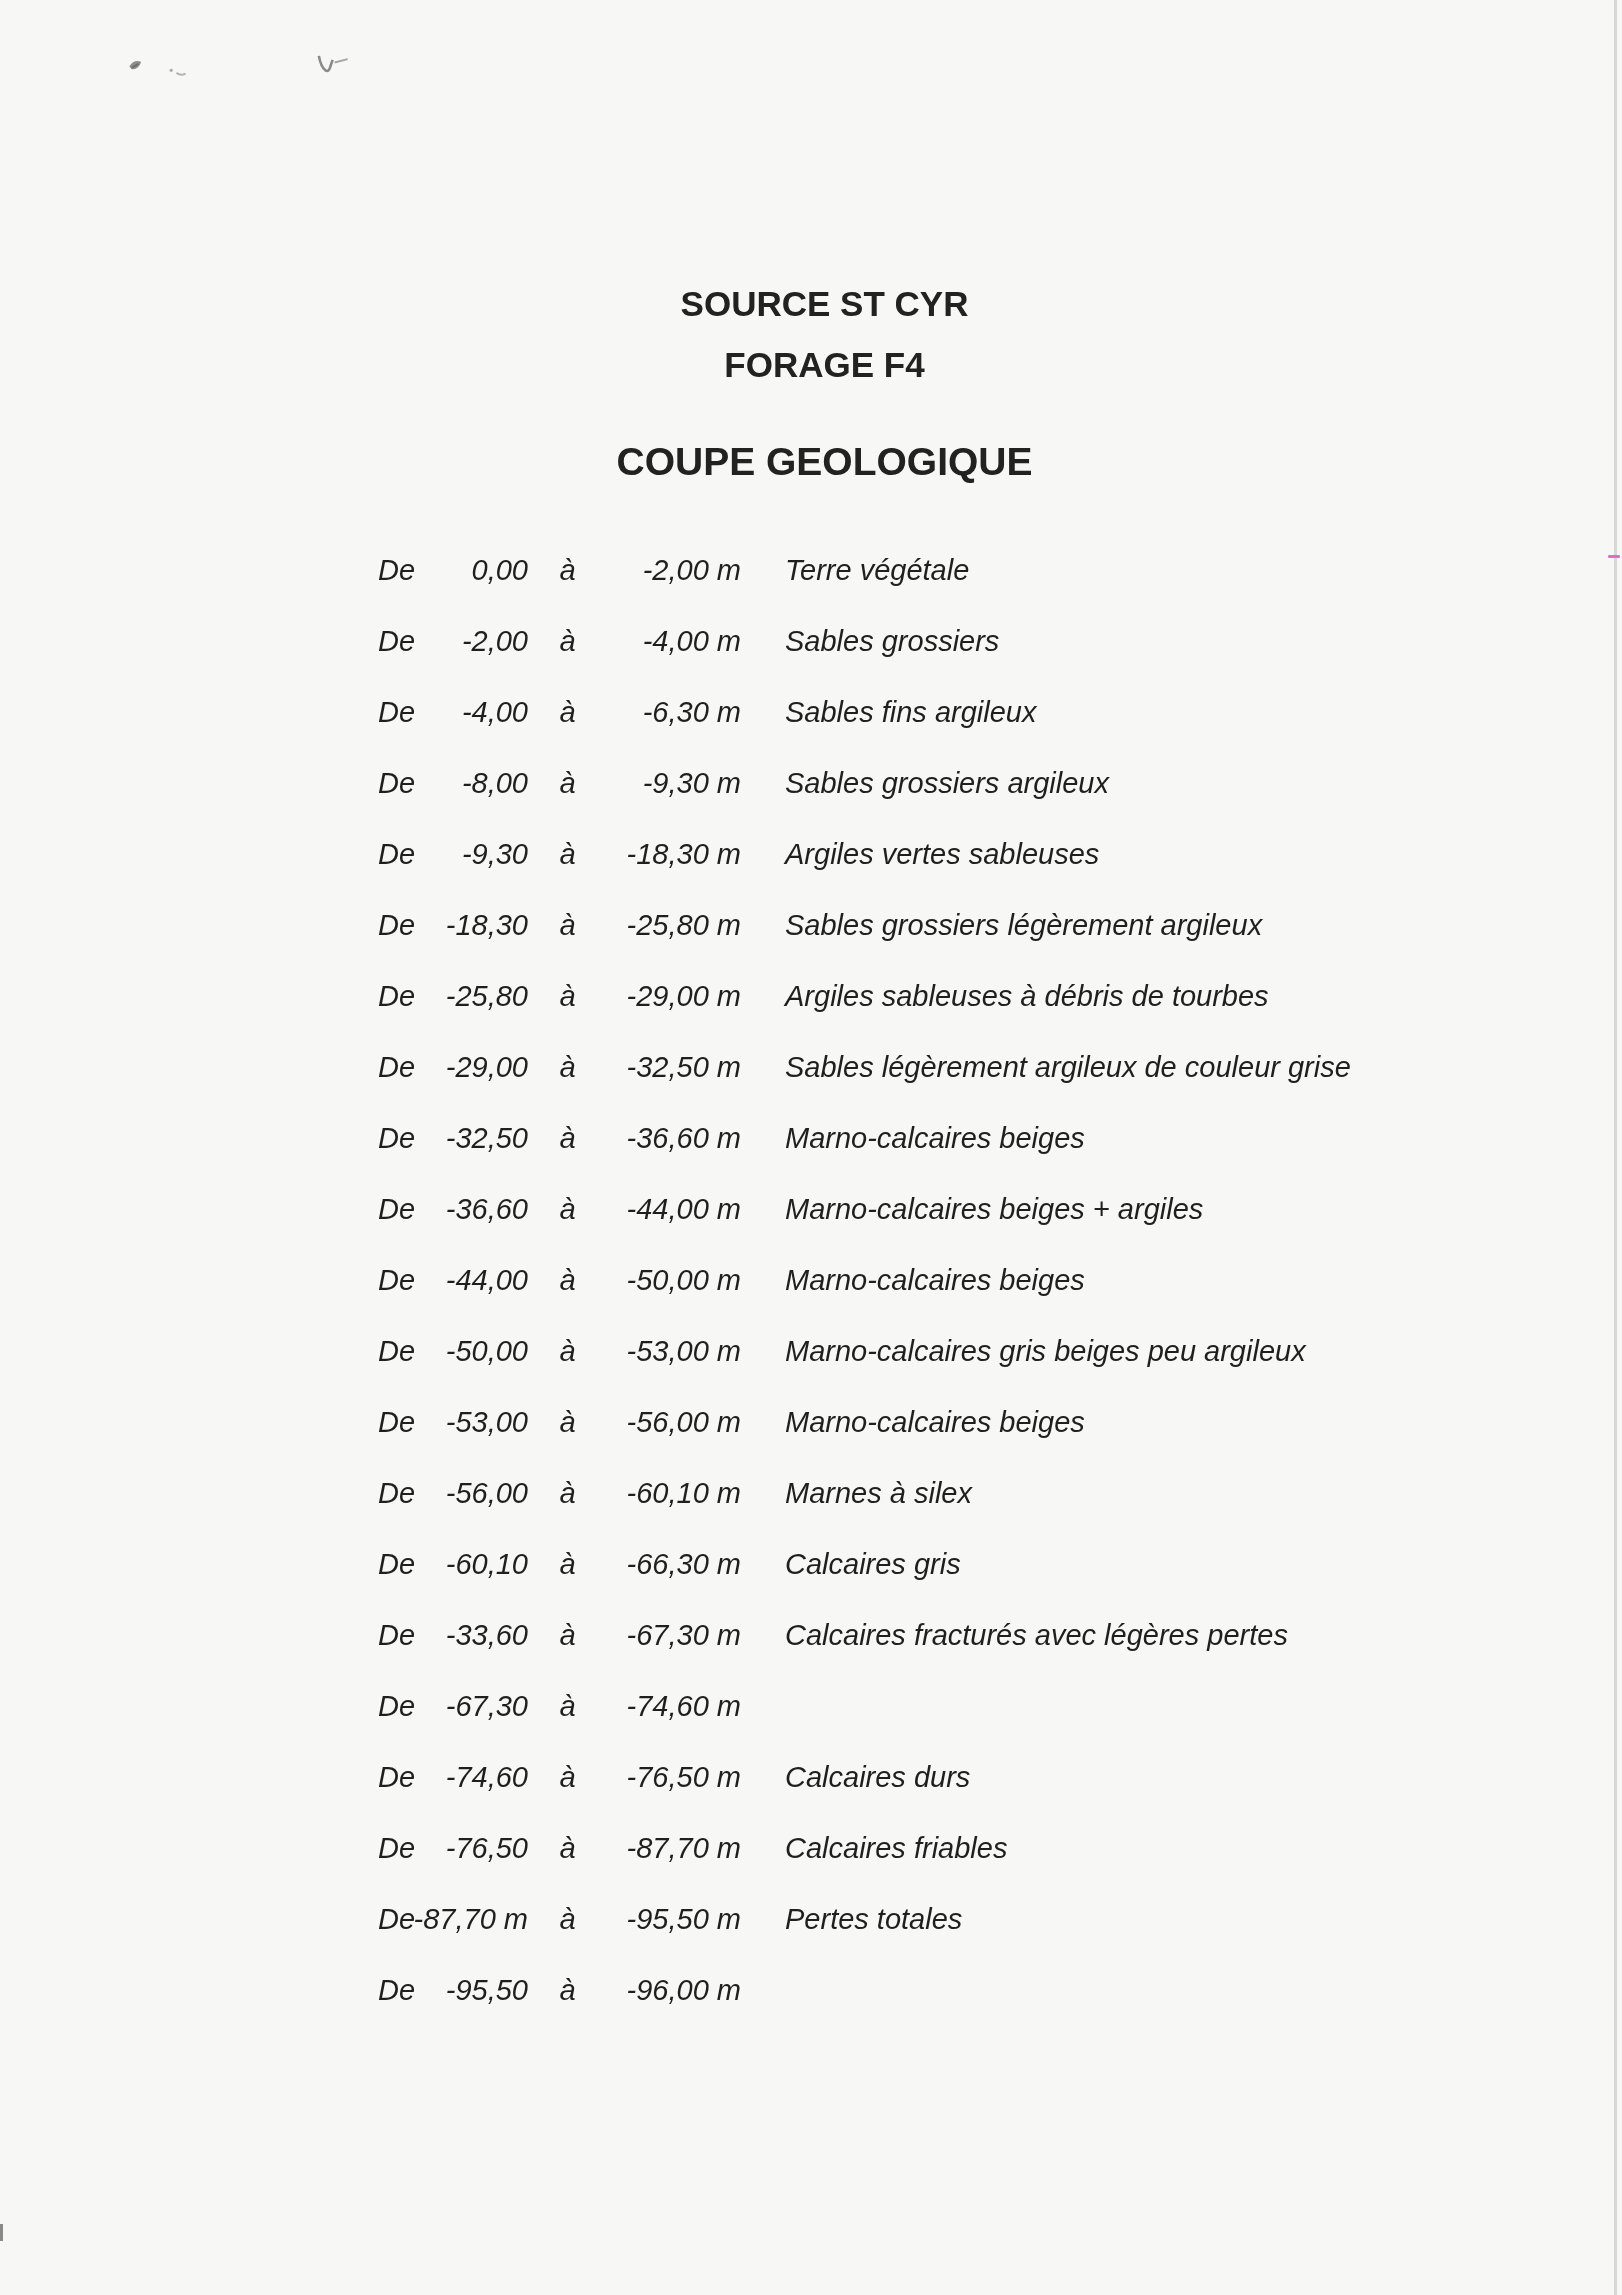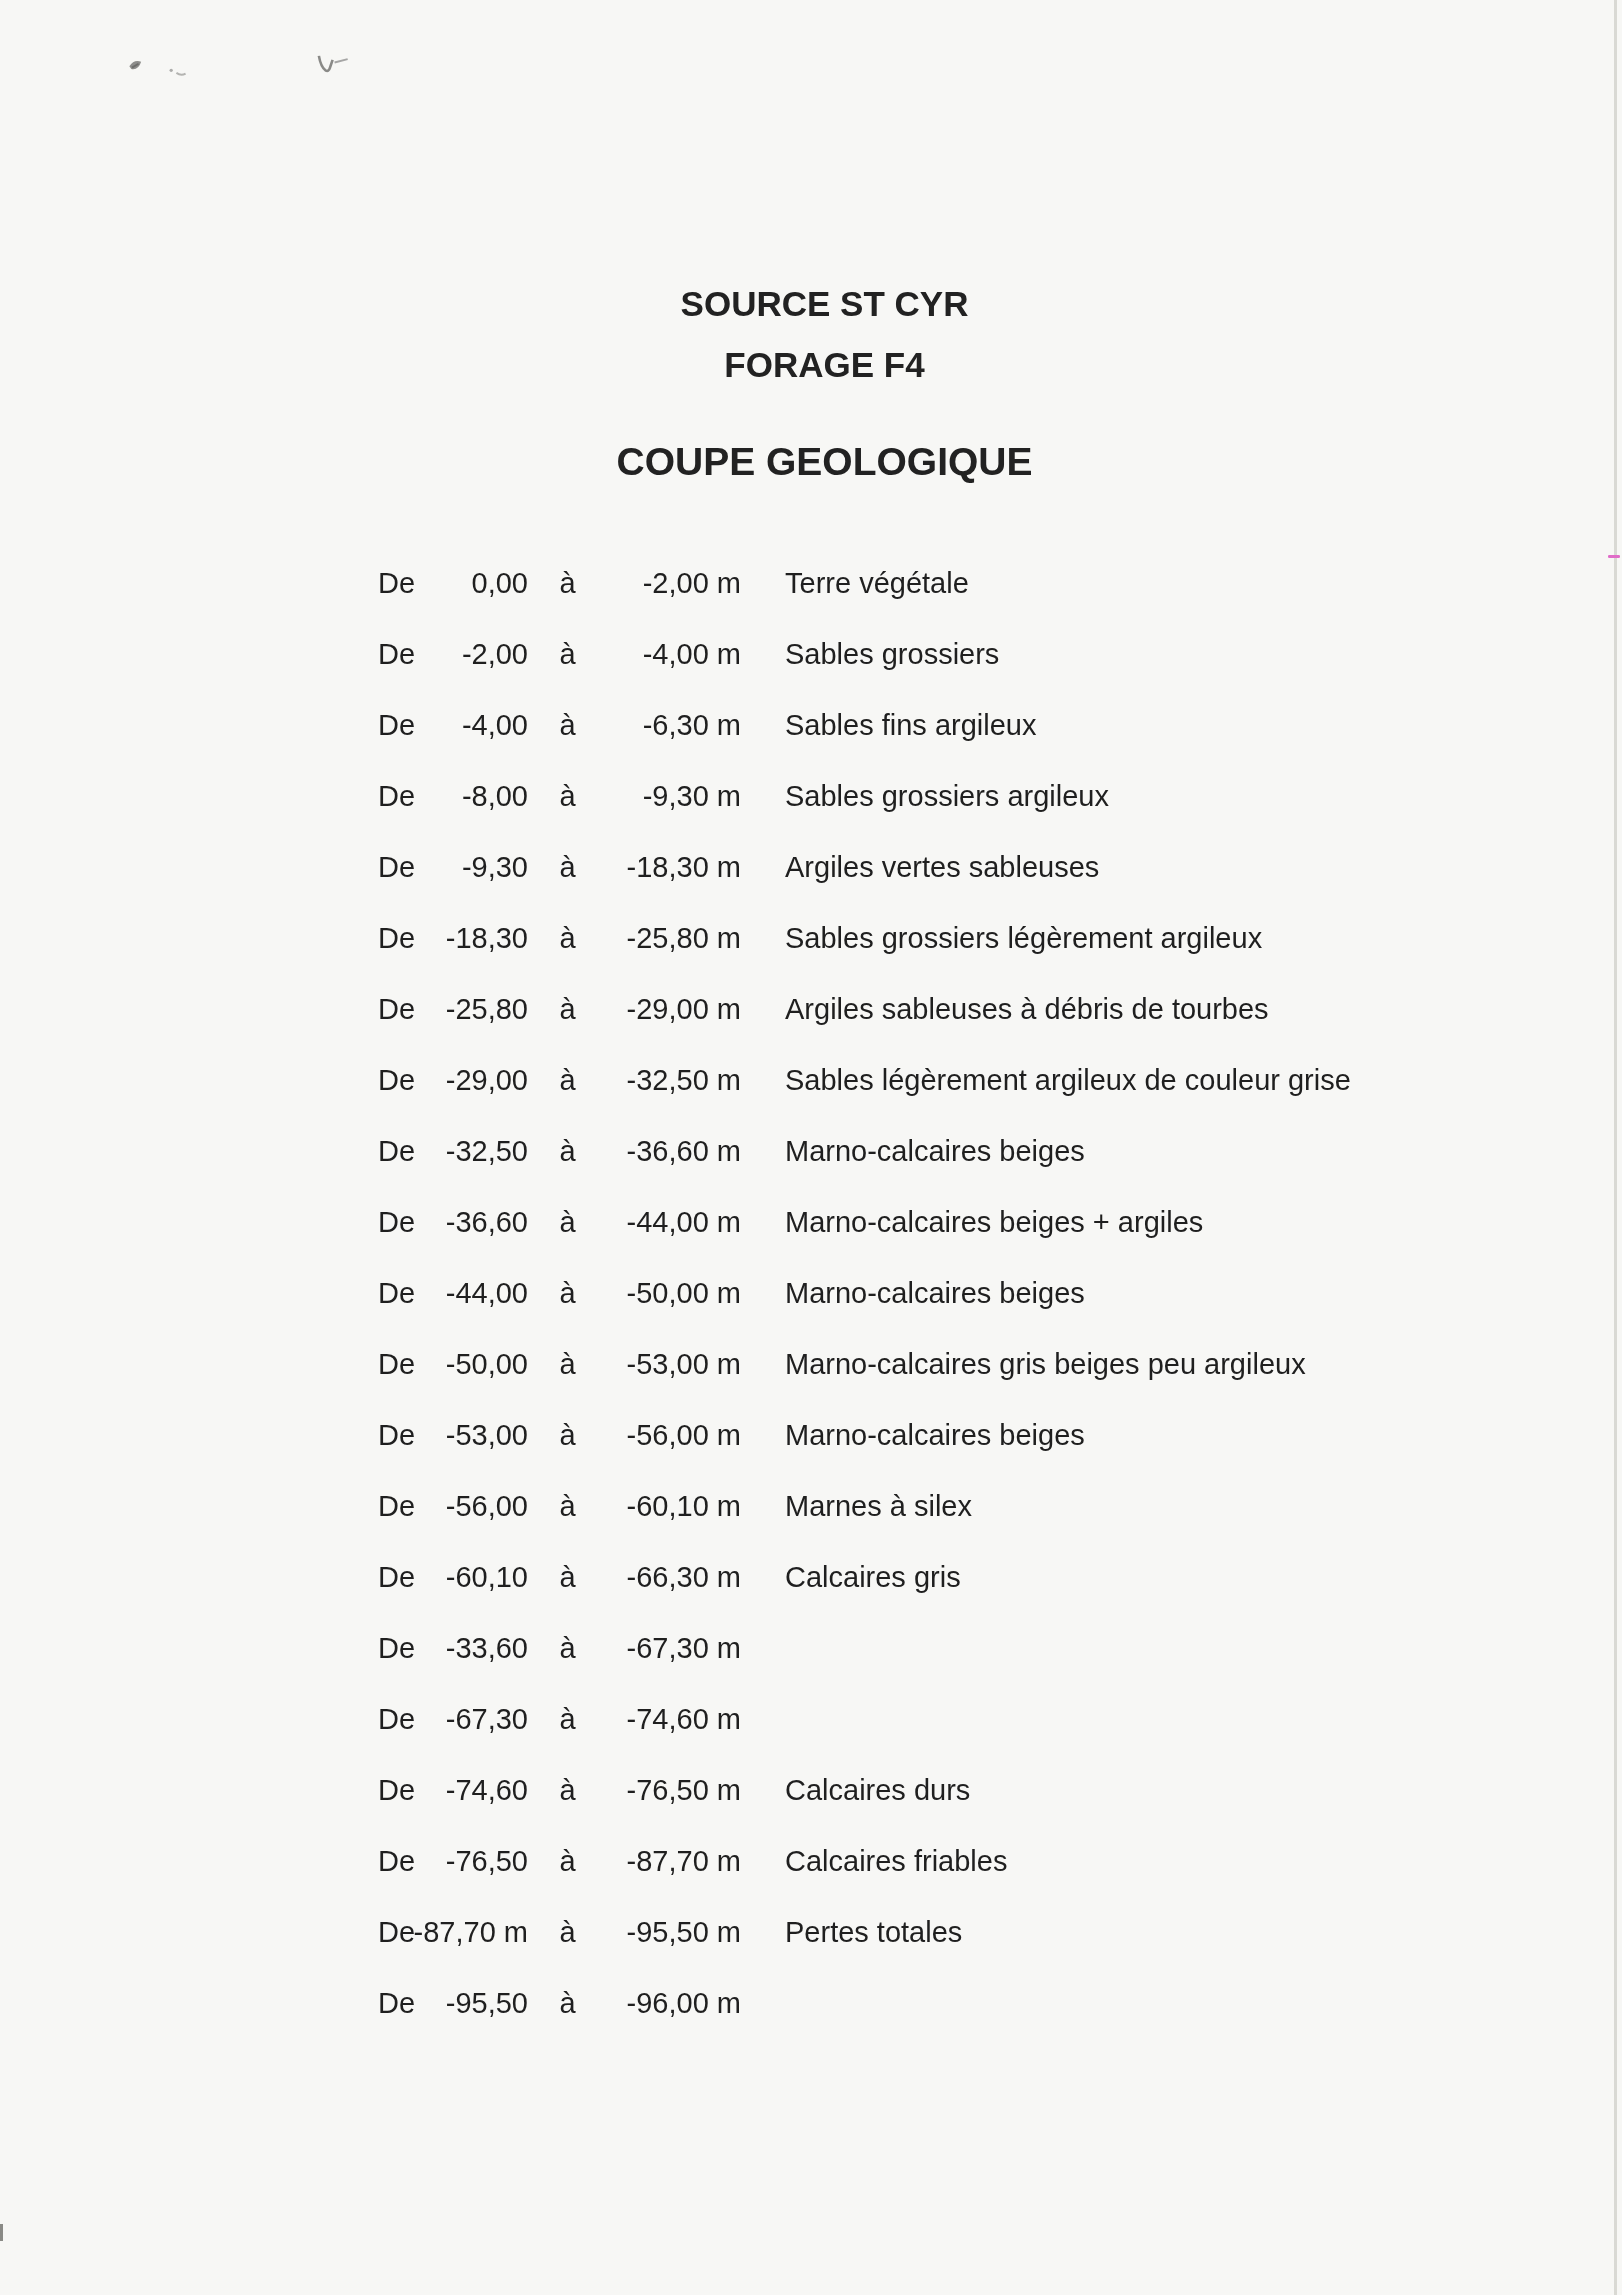--- a/index.html
+++ b/index.html
@@ -21,21 +21,21 @@
   .title-line{
     font-size:35px;line-height:61px;font-weight:bold;
     letter-spacing:0px;color:#222;
   }
   .subtitle{
     margin-top:37px;
     font-size:39px;line-height:60px;font-weight:bold;color:#222;
   }
 
   
-  .rows{position:absolute;top:564px;left:0;right:0;}
+  .rows{position:absolute;top:551px;left:0;right:0;font-style:italic;}
   .row{
     display:grid;
     grid-template-columns:42px 108px 79px 134px 1fr;
     padding-left:378px;
     margin-bottom:33px;
     font-size:29px;line-height:38px;
     white-space:nowrap;
   }
   .c-de{text-align:left;}
   .c-from,.c-to{display:flex;justify-content:flex-end;}
@@ -226,20 +226,24 @@
     <span class="c-desc">
       <span class="d1">Calcaires gris</span>
 
     </span>
   </div>
       <div class="row">
     <span class="c-de">De</span>
     <span class="c-from">-33,60</span>
     <span class="c-a">à</span>
     <span class="c-to">-67,30 m</span>
+    <span class="c-desc">
+      <span class="d1">Calcaires fracturés avec légères pertes</span>
+
+    </span>
   </div>
       <div class="row">
     <span class="c-de">De</span>
     <span class="c-from">-67,30</span>
     <span class="c-a">à</span>
     <span class="c-to">-74,60 m</span>
   </div>
       <div class="row">
     <span class="c-de">De</span>
     <span class="c-from">-74,60</span>

